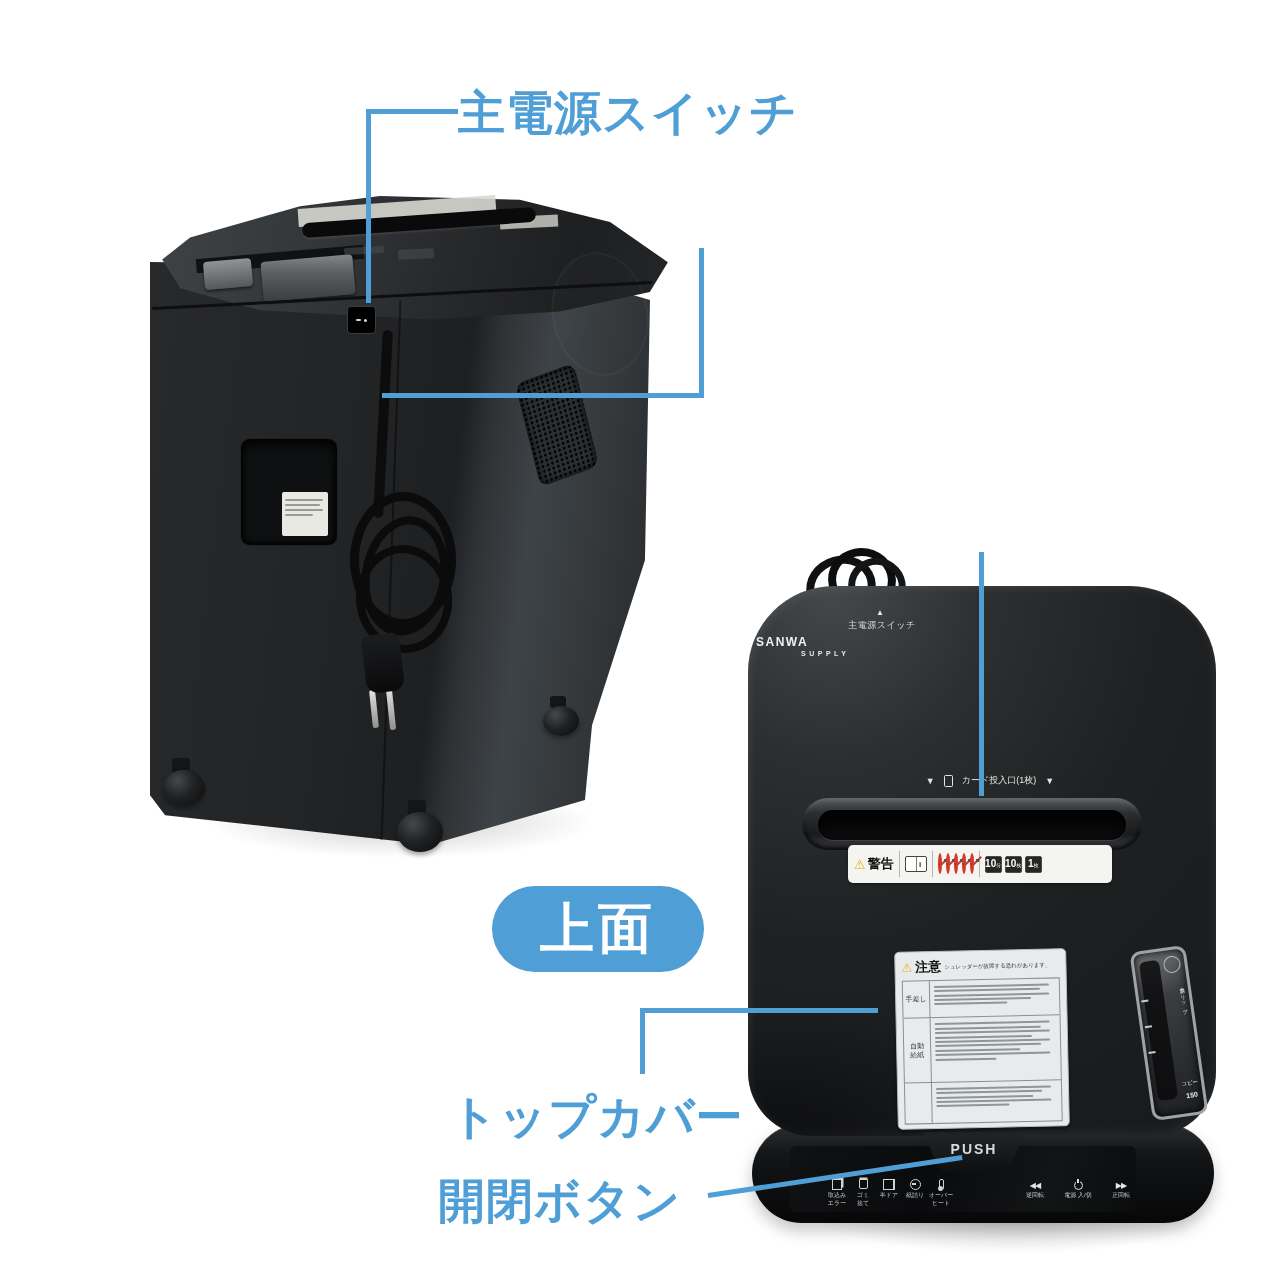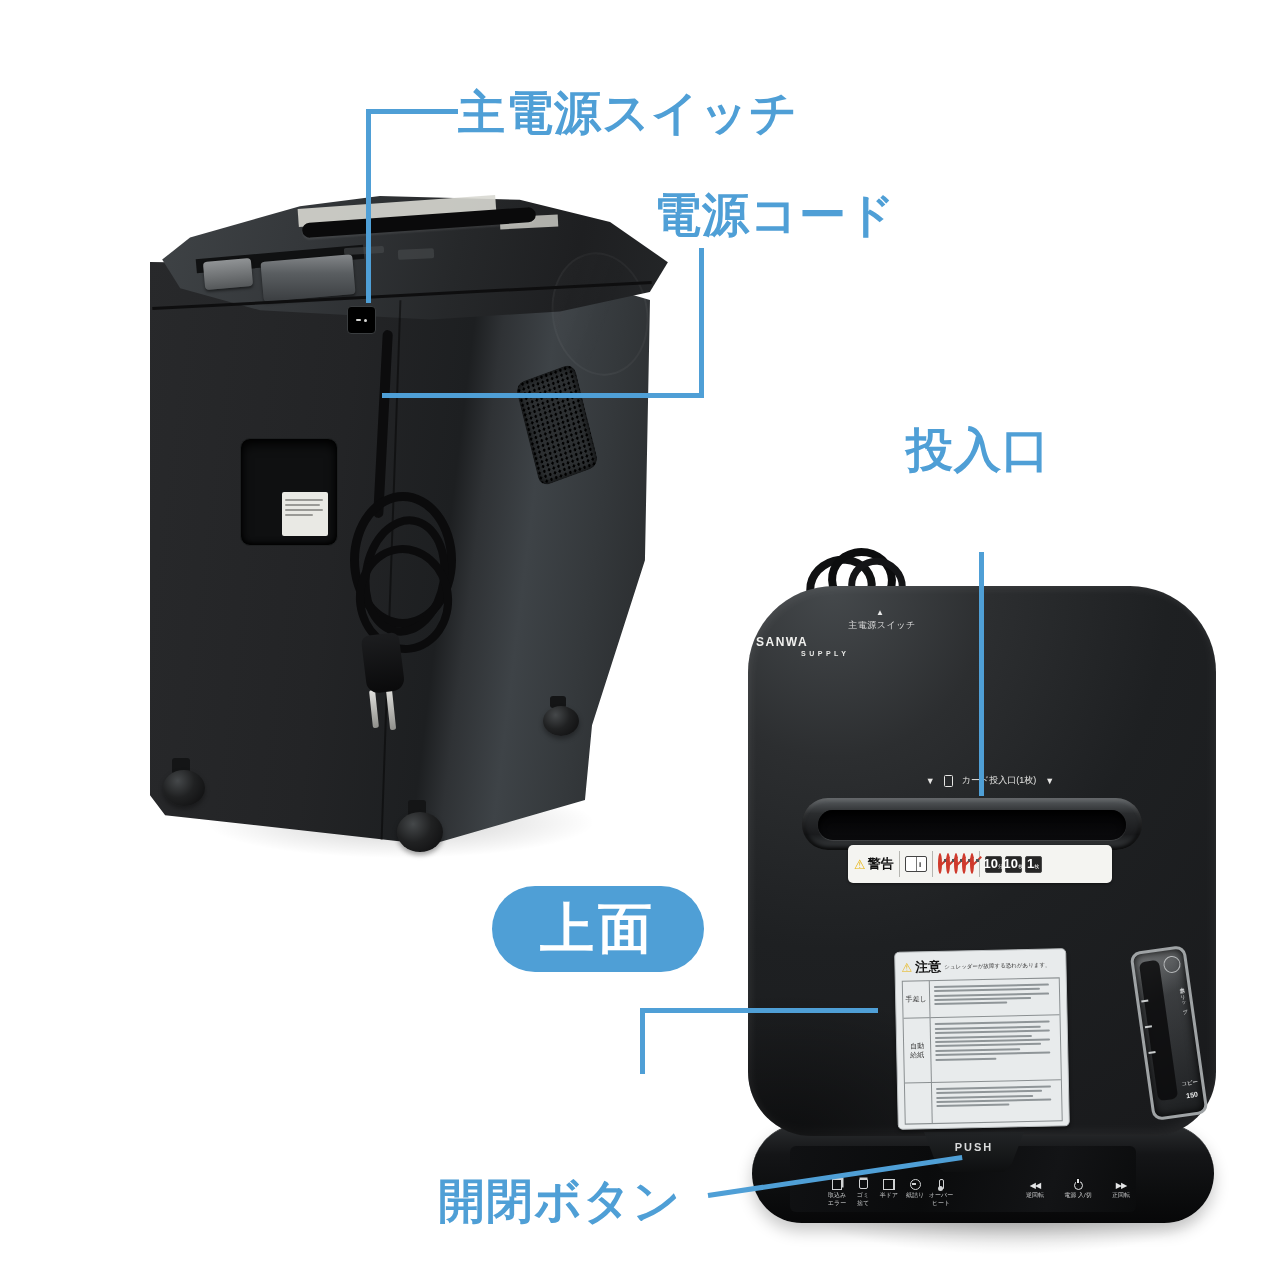--- a/index.html
+++ b/index.html
@@ -115,21 +115,21 @@
   .w-book::before{content:"";position:absolute;left:50%;top:0;width:1px;height:100%;background:#777;}
   .w-book-i{font-size:8px;font-weight:700;color:#222;margin-left:9px;}
   .w-circles{display:flex;gap:4px;flex:none;}
   .pro{width:15px;height:15px;border:2.5px solid #cf3a2c;border-radius:50%;position:relative;box-sizing:border-box;}
   .pro::before{content:"";position:absolute;left:-1px;top:4.5px;width:12px;height:2px;background:#cf3a2c;transform:rotate(-45deg);}
   .pro::after{content:"";position:absolute;left:4px;top:4px;width:3px;height:3px;background:#555;}
   .procap{width:14px;height:2px;background:#8a8a86;margin:2px auto 0;}
   .w-badges{display:flex;gap:3px;flex:none;}
   .w-badge{width:15px;height:15px;background:#262626;border:1px solid #4a4a4a;border-radius:2px;color:#fff;
     display:flex;align-items:baseline;justify-content:center;line-height:13px;}
-  .w-badge b{font-size:13px;} .w-badge i{font-style:normal;font-size:5px;}
+  .w-badge b{font-size:10px;} .w-badge i{font-style:normal;font-size:5px;}
   .tm-caution{left:896px;top:950px;width:172px;height:178px;background:#e8ebec;border:1px solid #b9bdbf;border-radius:5px;
     transform:rotate(-1.2deg);z-index:6;padding:6px;box-sizing:border-box;box-shadow:0 2px 4px rgba(0,0,0,.5);overflow:hidden;}
   .c-head{display:flex;align-items:center;gap:3px;white-space:nowrap;}
   .c-tri{color:#e8b30a;font-size:12px;}
   .c-title{font-size:13px;font-weight:800;color:#111;}
   .c-sub{font-size:5.5px;color:#333;}
   .c-table{margin-top:4px;border:1px solid #8a8f91;}
   .c-row{display:flex;border-bottom:1px solid #8a8f91;}
   .c-row:last-child{border-bottom:none;}
   .c-rl{width:26px;border-right:1px solid #8a8f91;font-size:7px;color:#333;display:flex;flex-direction:column;
@@ -150,21 +150,21 @@
   .win-t1{position:absolute;right:3px;bottom:26px;font-size:5.5px;color:#e9eaea;}
   .win-t2{position:absolute;right:5px;bottom:14px;font-size:7px;font-weight:700;color:#eeefef;}
   .tm-base{left:752px;top:1124px;width:462px;height:98px;border-radius:56px;z-index:2;
     background:linear-gradient(#2b2d2f,#141517 30%,#0c0d0e 70%,#070708);border-top:1px solid #3a3c3e;
     box-shadow:0 8px 16px rgba(0,0,0,.22);}
   .tm-panel{left:790px;top:1146px;width:346px;height:66px;border-radius:6px;z-index:4;
     background:linear-gradient(105deg,#101113,#0a0b0c 40%,#131416 75%,#0b0c0d);}
   .tm-push{left:924px;top:1132px;width:100px;height:40px;z-index:5;
     clip-path:polygon(0% 0%,100% 0%,88% 78%,80% 100%,20% 100%,12% 78%);
     background:linear-gradient(#222426,#0e0f10);display:flex;align-items:flex-start;justify-content:center;}
-  .tm-push span{margin-top:9px;color:#d9dadb;font-size:11px;font-weight:700;letter-spacing:2px;}
+  .tm-push span{margin-top:9px;color:#d9dadb;font-size:14px;font-weight:700;letter-spacing:2px;}
   .tm-ico-left{left:824px;top:1178px;width:130px;display:flex;justify-content:space-between;z-index:6;}
   .st-item{width:26px;text-align:center;color:#c9cbcc;font-size:6px;line-height:1.3;}
   .st-ico{height:12px;display:flex;align-items:center;justify-content:center;margin-bottom:2px;}
   .g-sheet{width:8px;height:9px;border:1px solid #d0d2d3;box-shadow:2px -2px 0 -0.5px #d0d2d3;}
   .g-trash{width:7px;height:8px;border:1px solid #d0d2d3;border-radius:0 0 2px 2px;box-shadow:0 -2px 0 -0.5px #d0d2d3;}
   .g-door{width:9px;height:9px;border:1px solid #d0d2d3;border-right-width:2.5px;}
   .g-jam{width:9px;height:9px;border:1px solid #d0d2d3;border-radius:50%;position:relative;}
   .g-jam::after{content:"";position:absolute;left:1.5px;top:3.5px;width:4px;height:1.5px;background:#d0d2d3;}
   .g-heat{width:3px;height:8px;border:1px solid #d0d2d3;border-radius:2px 2px 0 0;position:relative;}
   .g-heat::after{content:"";position:absolute;left:-1.5px;bottom:-3px;width:5px;height:5px;border-radius:50%;background:#d0d2d3;}
@@ -386,24 +386,23 @@
     </div>
     <div class="ri-item">
       <div class="ri-ico">▶▶</div>
       <div>正回転</div>
     </div>
   </div>
 
   <div class="pill pill-top">上面</div>
 
   <div class="callout-label lbl-mainpower">主電源スイッチ</div>
-  <div class="callout-label lbl-cord">電源コード</div>
   <div class="callout-label lbl-slot">
-    <div>投入口</div>
-  </div>
+  </div>
+  <div class="callout-label lbl-topcover">トップカバー</div>
   <div class="callout-label lbl-openclose">開閉ボタン</div>
 
   <div class="cline ln-mp-h"></div>
   <div class="cline ln-mp-v"></div>
   <div class="cline ln-pc-v"></div>
   <div class="cline ln-pc-h"></div>
   <div class="cline ln-slot-v"></div>
   <div class="cline ln-tc-h"></div>
   <div class="cline ln-tc-v"></div>
   <div class="cline ln-oc-diag"></div>

